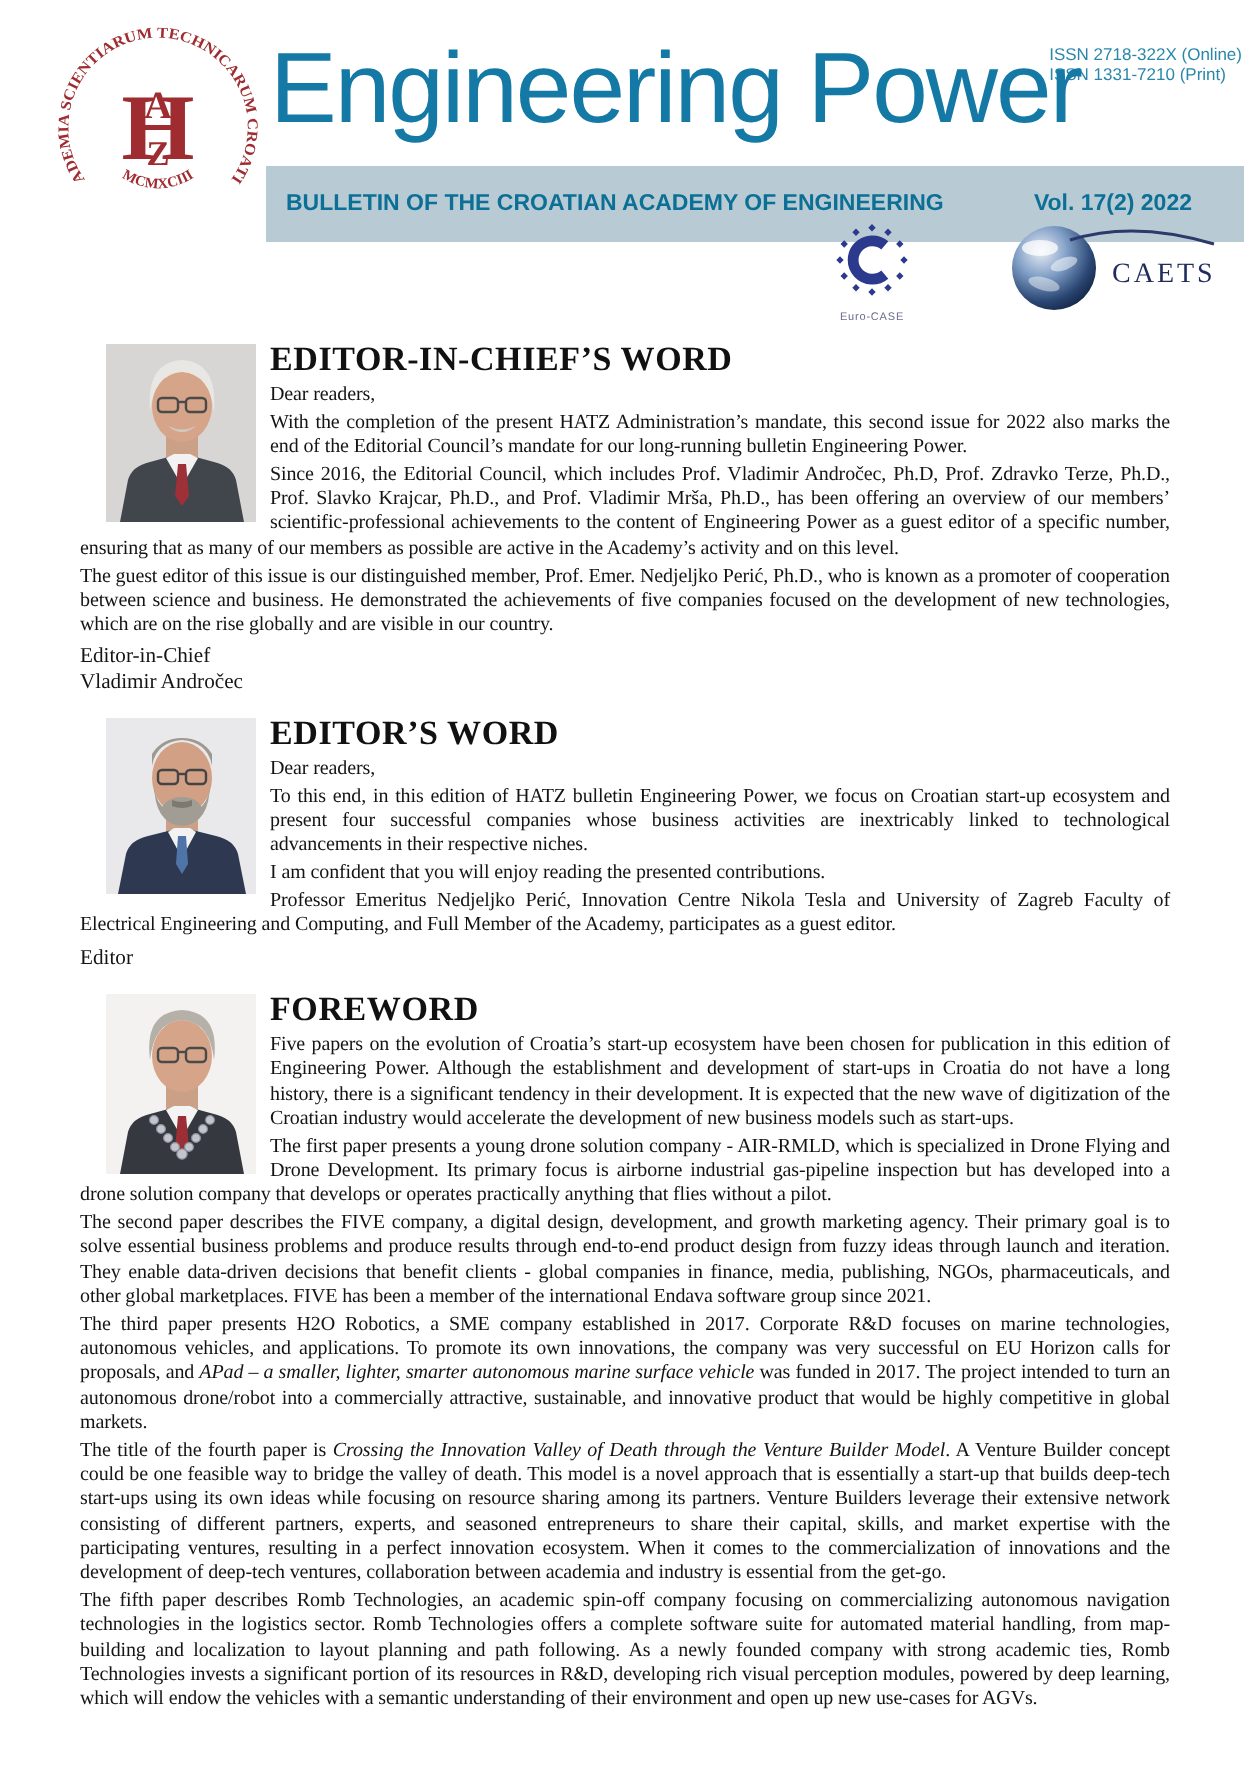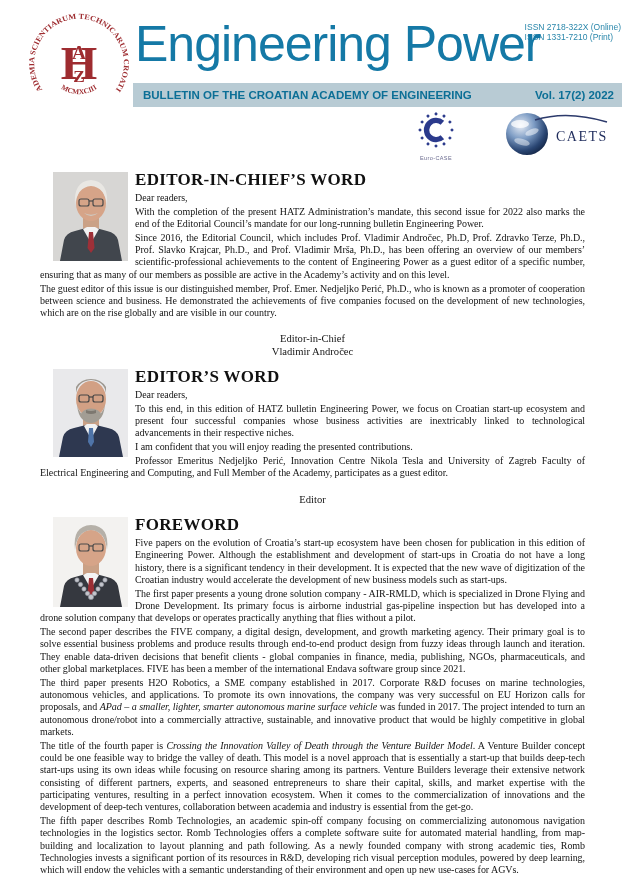--- a/index.html
+++ b/index.html
@@ -7,39 +7,39 @@
   .page { position:relative; width:625px; height:893px; background:#fff;
           font-family:"Liberation Serif", serif; color:#141414; overflow:hidden; }
 
   
   .seal { position:absolute; left:26px; top:10px; width:106px; height:106px; }
   .issn { position:absolute; right:4px; top:22px; text-align:left;
           font-family:"Liberation Sans", sans-serif; font-size:8.5px; line-height:1.22;
           color:#2a87ab; }
   .title { position:absolute; left:135px; top:17px; font-family:"Liberation Sans", sans-serif;
            font-weight:normal; font-size:50px; line-height:1.1; letter-spacing:-1px; color:#1579a6; }
-  .banner { position:absolute; left:133px; top:83px; width:489px; height:24px;
+  .banner { position:absolute; left:133px; top:83px; width:489px; height:38px;
             background:#b8cbd4; display:flex; justify-content:space-between; align-items:center;
-            padding:0 8px 0 10px; font-family:"Liberation Sans", sans-serif; font-weight:bold;
+            padding:0 26px 0 10px; font-family:"Liberation Sans", sans-serif; font-weight:bold;
             font-size:11.5px; color:#0c6f96; }
   .eurocase { position:absolute; left:415px; top:111px; width:42px; text-align:center; }
   .ec-cap { font-family:"Liberation Sans", sans-serif; font-size:5.5px; color:#6b6b8f;
             letter-spacing:0.4px; margin-top:0px; }
   .caets { position:absolute; left:503px; top:108px; width:110px; height:50px; }
 
   
   main { position:absolute; left:40px; right:40px; top:170px; }
   section { margin-bottom:9px; overflow:visible; }
   .portrait { float:left; width:75px; margin:2px 7px 3px 13px; }
   .portrait svg { display:block; }
   h2 { font-size:17px; font-weight:bold; letter-spacing:0.3px; margin:0 0 2px 0; color:#111; }
   .paras p { font-size:10px; line-height:12.3px; letter-spacing:-0.06px; text-align:justify;
              margin:0 0 1.5px 0; }
   .paras i { }
-  .signature { text-align:center; font-size:10.6px; line-height:12.3px; margin-top:14px; }
+  .signature { text-align:left; font-size:10.6px; line-height:12.3px; margin-top:4px; }
 </style>
 </head>
 <body>
 
 <div class="page">
 
   <div class="seal">
     <svg width="106" height="106" viewBox="0 0 104 104">
       <defs>
         <path id="arcTop" d="M 16,78 A 44,44 0 1 1 88,78" fill="none"></path>

